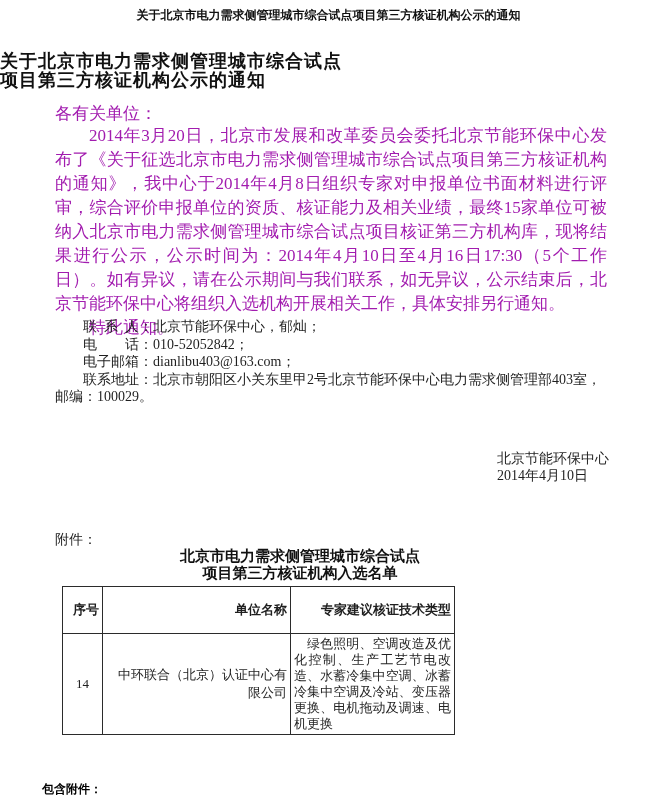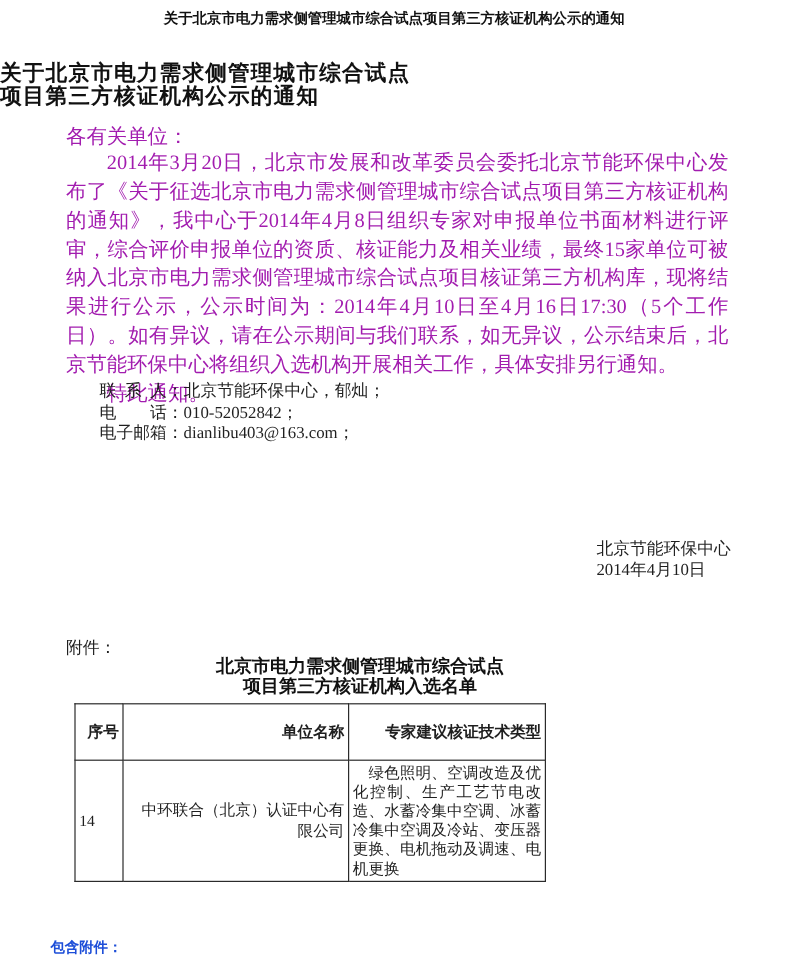--- a/index.html
+++ b/index.html
@@ -116,39 +116,40 @@
     padding: 2px 3px;
     vertical-align: middle;
   }
   table.roster th {
     font-weight: bold;
     text-align: right;
     height: 42px;
     line-height: 16px;
   }
   td.cell-no {
+    text-align: center;
     height: 78px;
   }
   td.cell-org {
     text-align: right;
     line-height: 18px;
     margin-left: 36px;
   }
   td.cell-tech {
     text-align: justify;
     text-indent: 1em;
     line-height: 16px;
   }
   .footer-label {
     position: absolute;
     top: 781px;
     left: 42px;
     font-size: 12px;
     font-weight: bold;
-    color: #1d4ed8;
+    color: #000000;
   }
 </style>
 </head>
 <body>
 
 <div class="page">
 
   <div class="window-title">关于北京市电力需求侧管理城市综合试点项目第三方核证机构公示的通知</div>
 
   <div class="doc-title">
@@ -159,20 +160,21 @@
   <div class="body-block">
     <div class="salutation">各有关单位：</div>
     <p class="para">2014年3月20日，北京市发展和改革委员会委托北京节能环保中心发布了《关于征选北京市电力需求侧管理城市综合试点项目第三方核证机构的通知》，我中心于2014年4月8日组织专家对申报单位书面材料进行评审，综合评价申报单位的资质、核证能力及相关业绩，最终15家单位可被纳入北京市电力需求侧管理城市综合试点项目核证第三方机构库，现将结果进行公示，公示时间为：2014年4月10日至4月16日17:30（5个工作日）。如有异议，请在公示期间与我们联系，如无异议，公示结束后，北京节能环保中心将组织入选机构开展相关工作，具体安排另行通知。</p>
     <p class="closing">特此通知。</p>
   </div>
 
   <div class="contact-block">
     <div class="contact-line">联 系 人：北京节能环保中心，郁灿；</div>
     <div class="contact-line">电　　话：010-52052842；</div>
     <div class="contact-line">电子邮箱：dianlibu403@163.com；</div>
+    <div class="contact-line">联系地址：北京市朝阳区小关东里甲2号北京节能环保中心电力需求侧管理部403室，邮编：100029。</div>
   </div>
 
   <div class="signature-block">
     <div>北京节能环保中心</div>
     <div>2014年4月10日</div>
   </div>
 
   <div class="attach-label">附件：</div>
 
   <div class="attach-title">

